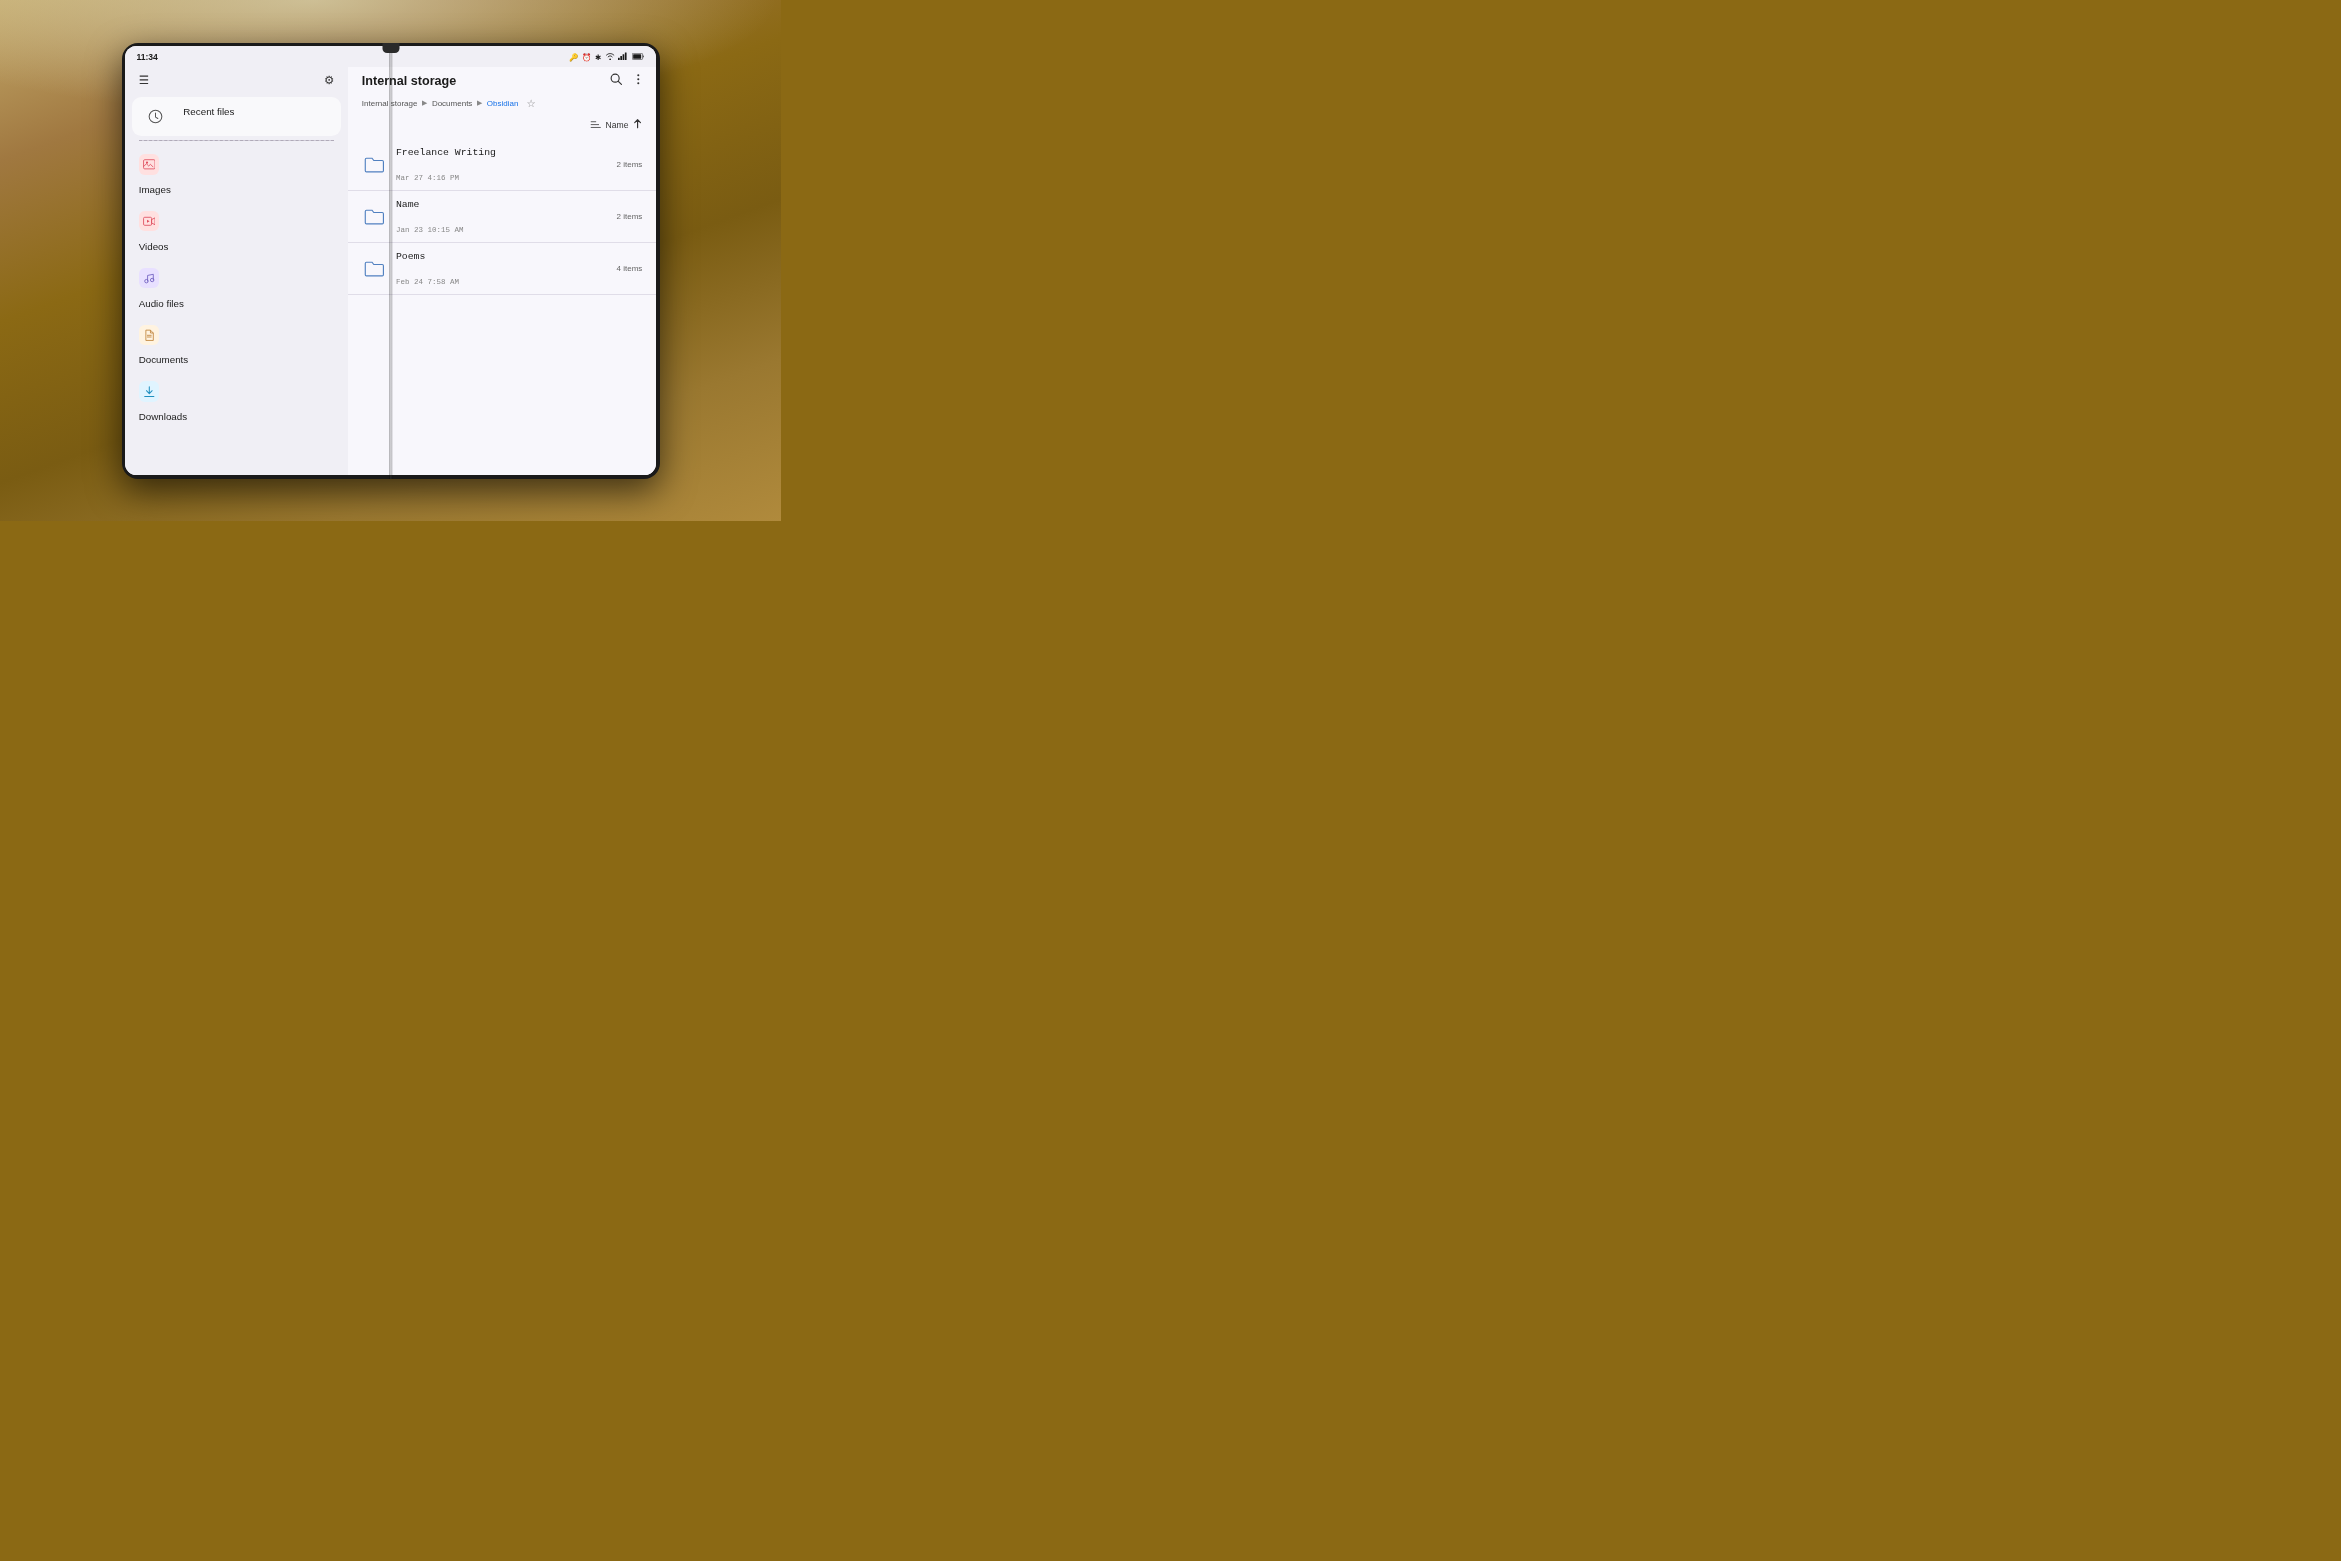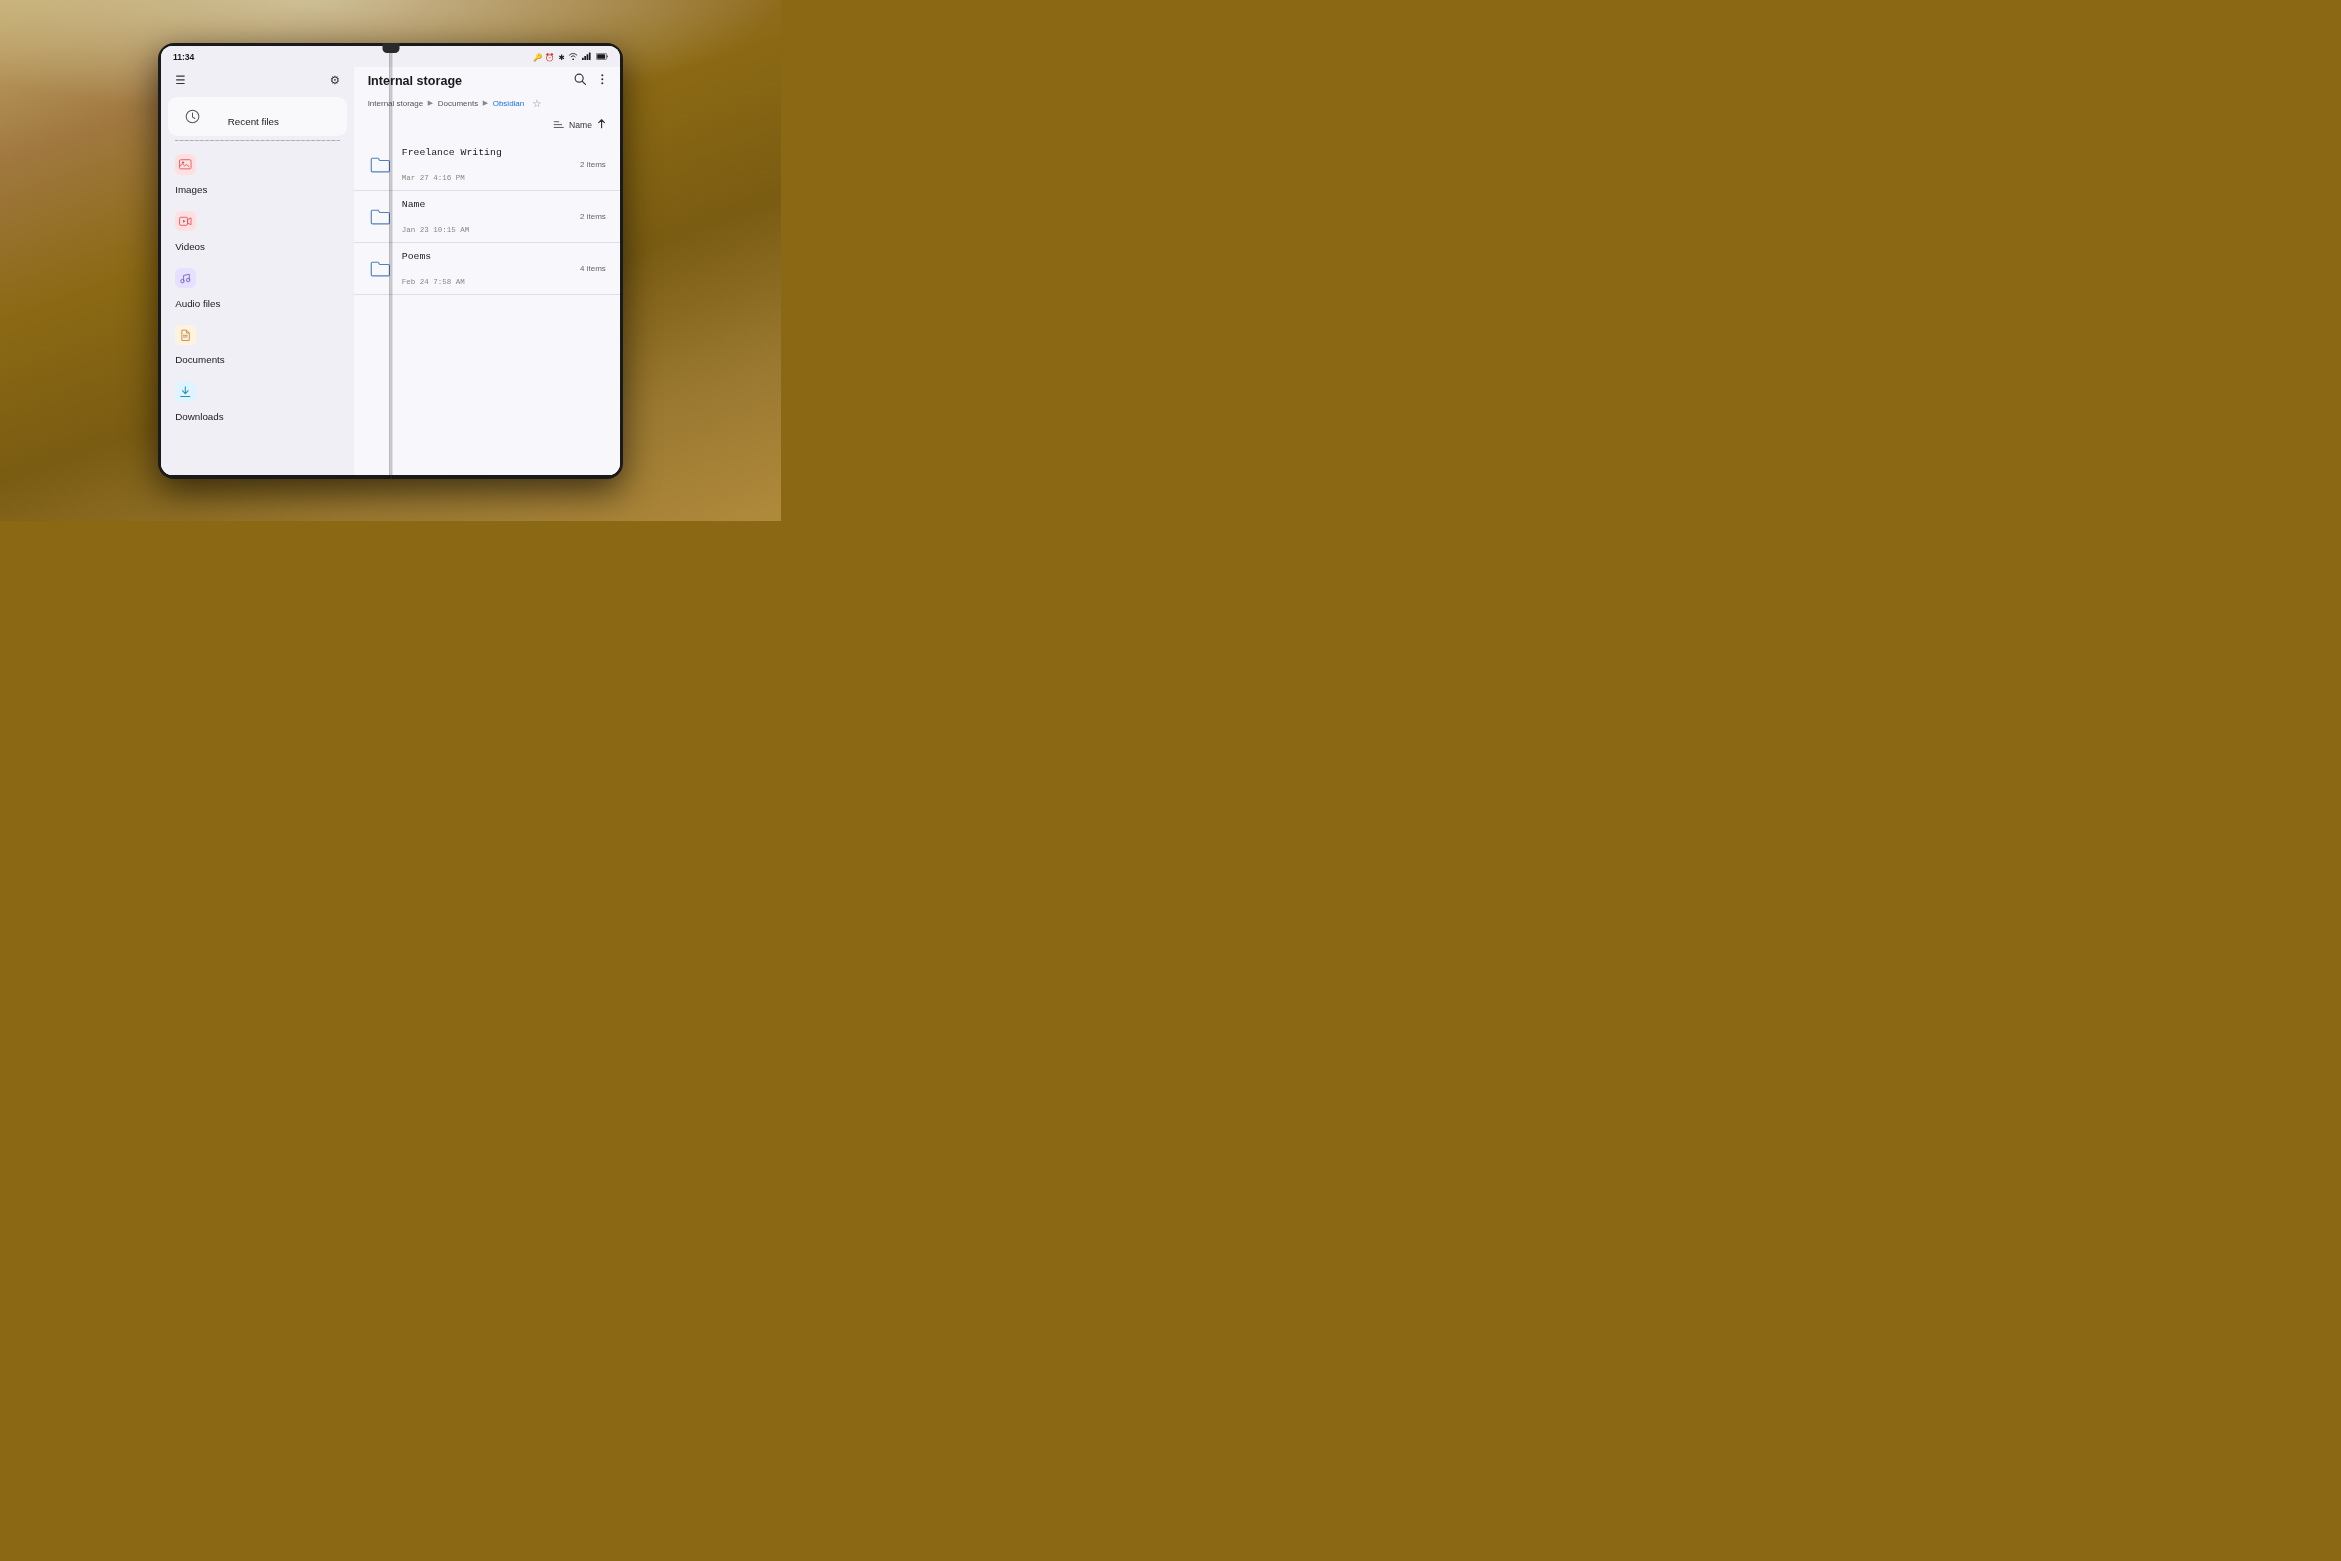--- a/index.html
+++ b/index.html
@@ -40,21 +40,21 @@
       right: 0;
       height: 115px;
       background: radial-gradient(ellipse at 40% 0%, rgba(220,215,180,0.7) 0%, transparent 70%);
       z-index: 1;
     }
 
     
     .phone-device {
       position: relative;
       z-index: 10;
-      width: 465px;
+      width: 538px;
       height: 436px;
       background: #1a1a1a;
       border-radius: 16px;
       box-shadow: 0 11.5px 34px rgba(0,0,0,0.6);
       overflow: hidden;
       display: flex;
       flex-direction: column;
     }
 
     
@@ -155,22 +155,22 @@
 
     .settings-icon {
       font-size: 11.5px;
       color: #333;
       cursor: pointer;
     }
 
     
     .nav-item-recent {
       display: flex;
-      align-items: flex-end;
-      gap: 25px;
+      align-items: flex-start;
+      gap: 17px;
       padding: 9.2px 13.8px;
       background: rgba(255,255,255,0.6);
       border-radius: 9.2px;
       margin: 0 6.9px 0;
       cursor: pointer;
     }
 
     .nav-separator {
       height: 0.6px;
       background: #d0ccd8;

